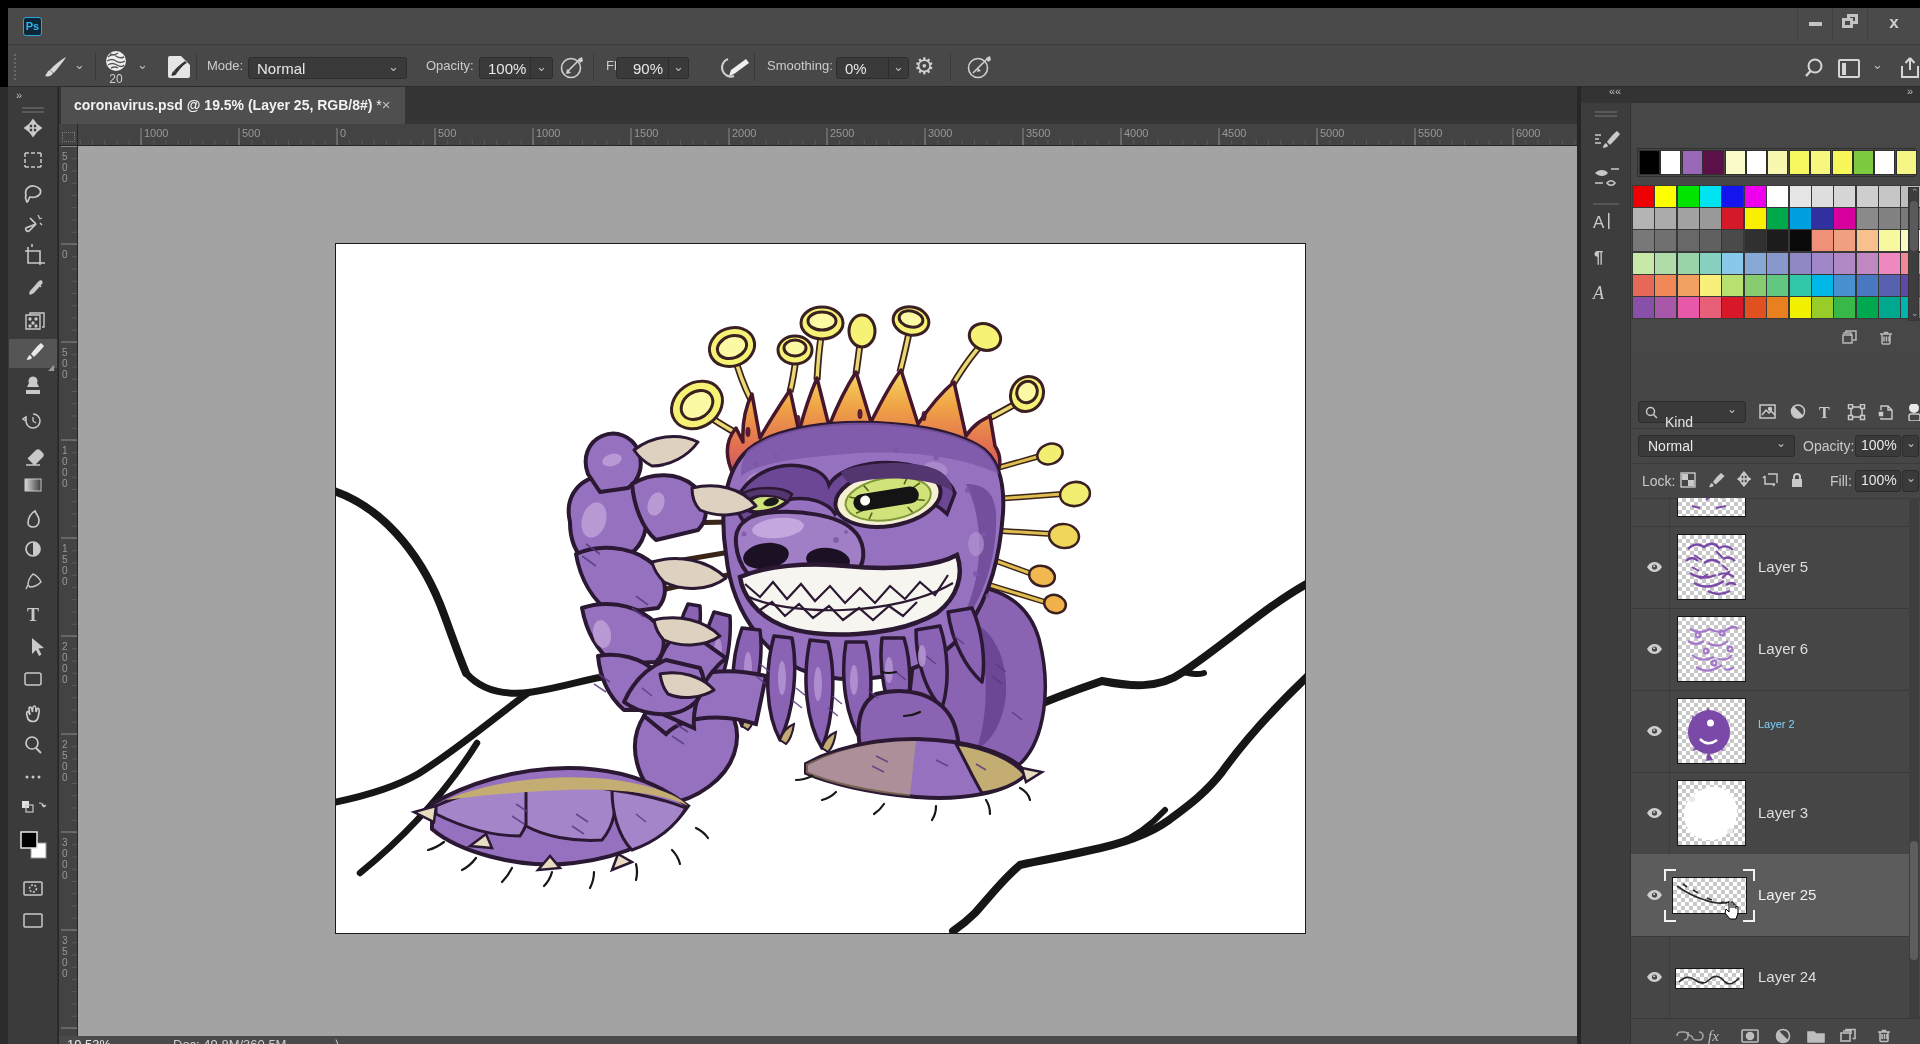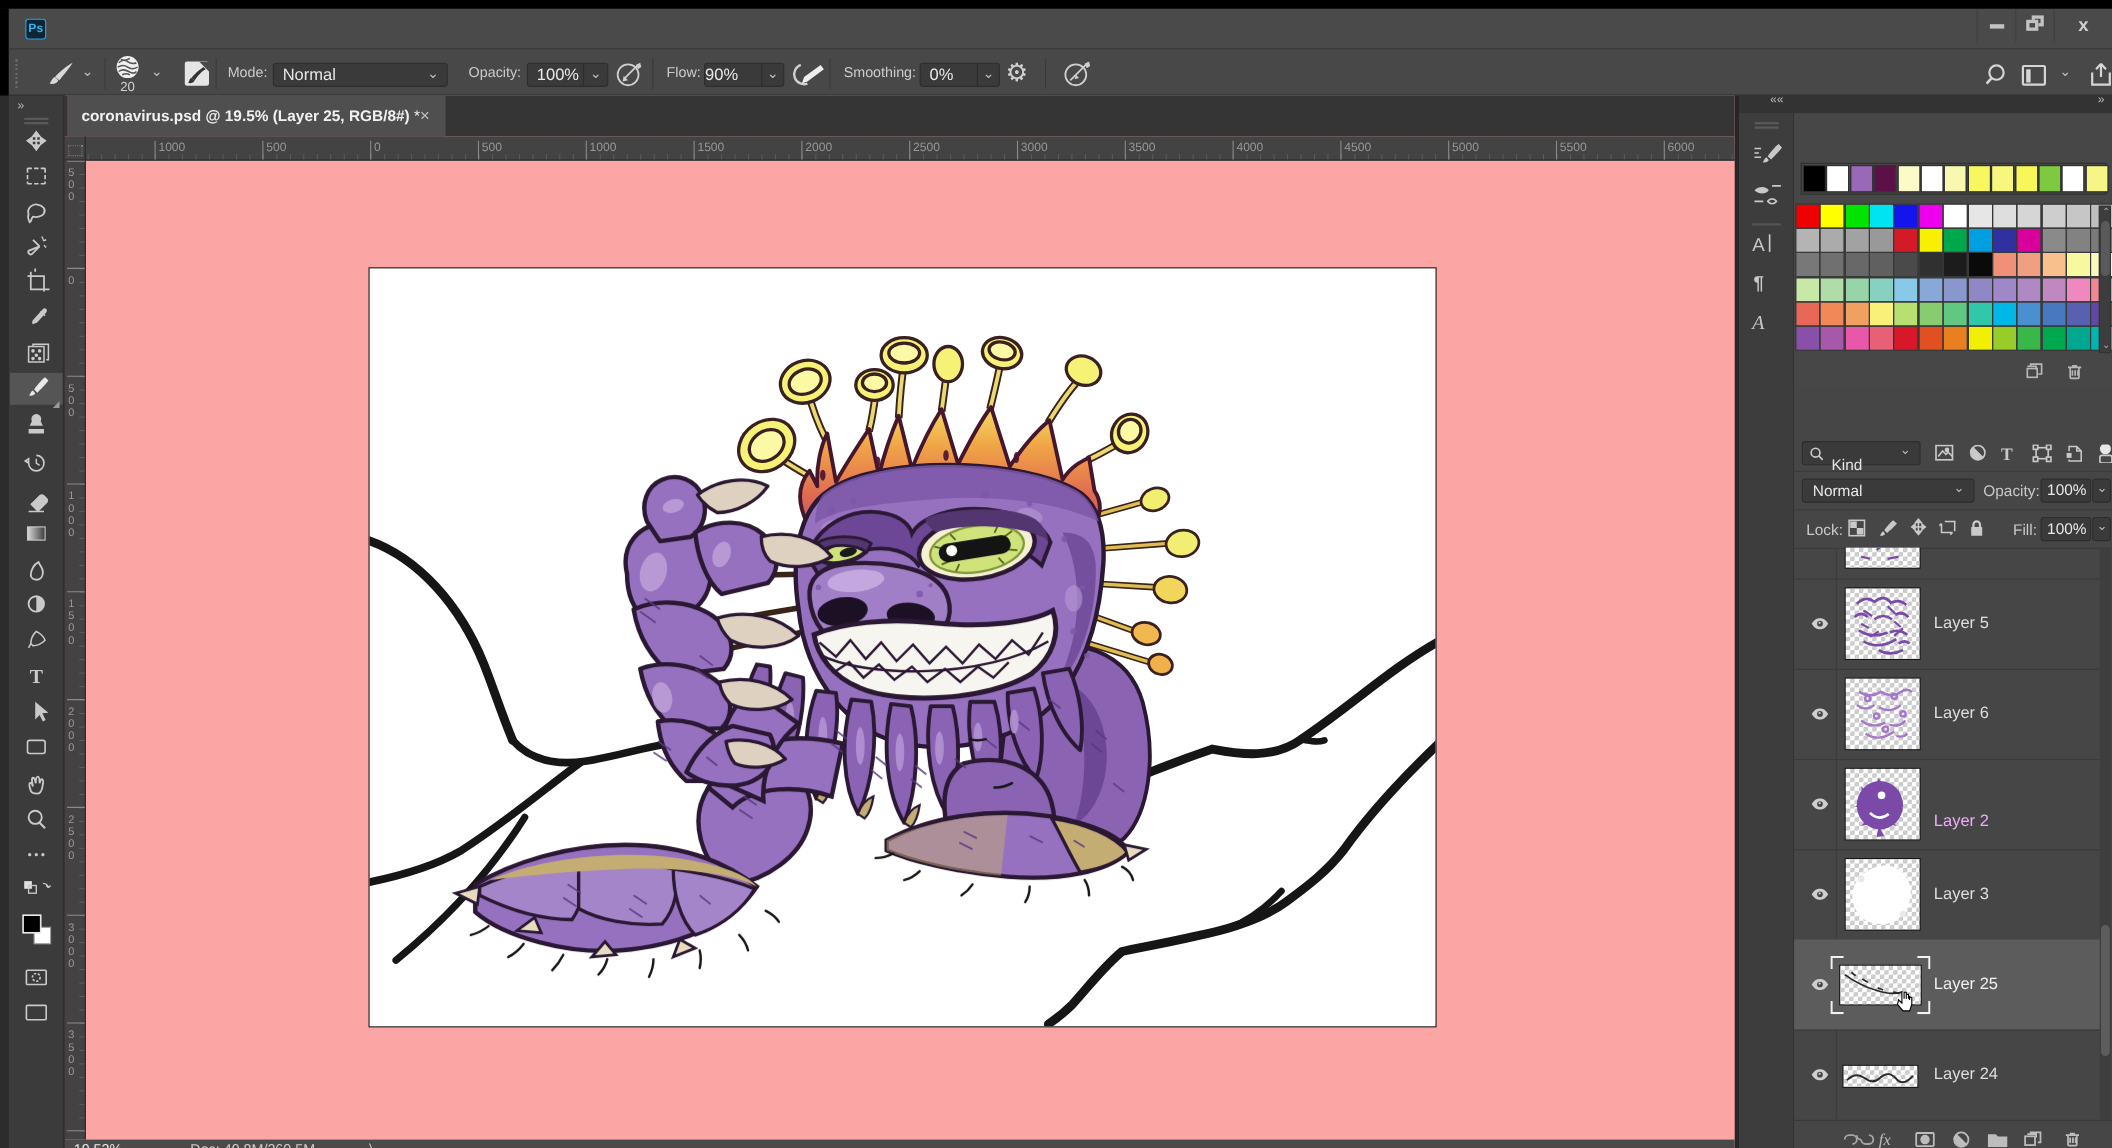--- a/index.html
+++ b/index.html
@@ -66,21 +66,21 @@
     <div class="box abs" style="left:471px;top:12px;width:74px;height:22px;padding:2px 8px;">100%<div class="abs" style="right:21px;top:0px;width:1px;height:21px;background:#2d2d2d;"></div><span class="chev abs" style="right:5px;top:1px;font-size:13px;">⌄</span></div>
 
     <svg class="abs" style="left:552px;top:11px;" width="26" height="24" viewBox="0 0 26 24">
       <circle cx="11" cy="12" r="9.5" fill="none" stroke="#cfcfcf" stroke-width="1.6"></circle>
       <path d="M8 15 L15 8 M15 8 L19 4" stroke="#cfcfcf" stroke-width="1.6"></path>
       <path d="M18 3 L22 1 L23 5 L20 7 Z" fill="#cfcfcf"></path>
       <path d="M7 13 l4 4 l-5 1 z" fill="#cfcfcf"></path>
     </svg>
     <div class="sep abs" style="left:585px;top:8px;height:28px;"></div>
     <span class="lbl abs" style="left:598px;top:13px;">Flow:</span>
-    <div class="box abs" style="left:632px;top:12px;width:73px;height:22px;padding:2px 0;">90%<div class="abs" style="right:19px;top:0px;width:1px;height:21px;background:#2d2d2d;"></div><span class="chev abs" style="right:4px;top:1px;font-size:13px;">⌄</span></div>
+    <div class="box abs" style="left:608px;top:12px;width:73px;height:22px;padding:2px 16px;">90%<div class="abs" style="right:19px;top:0px;width:1px;height:21px;background:#2d2d2d;"></div><span class="chev abs" style="right:4px;top:1px;font-size:13px;">⌄</span></div>
 
     <svg class="abs" style="left:712px;top:12px;" width="30" height="22" viewBox="0 0 30 22">
       <path d="M8 2 A 9 9 0 1 0 14 19" stroke="#cfcfcf" stroke-width="2.2" fill="none"></path>
       <path d="M26 2 L29 6 L14 17 L9 19 L11 13 Z" fill="#efefef"></path>
     </svg>
     <div class="sep abs" style="left:746px;top:8px;height:28px;"></div>
     <span class="lbl abs" style="left:759px;top:13px;">Smoothing:</span>
     <div class="box abs" style="left:828px;top:12px;width:73px;height:22px;padding:2px 8px;">0%<div class="abs" style="right:19px;top:0px;width:1px;height:21px;background:#2d2d2d;"></div><span class="chev abs" style="right:4px;top:1px;font-size:13px;">⌄</span></div>
 
     <div class="abs" style="left:906px;top:8px;color:#d0d0d0;font-size:23px;">⚙</div>
@@ -190,21 +190,21 @@
 
       <g stroke="#c9c9c9" fill="none" stroke-width="1.5">
         <rect x="16" y="795" width="18" height="13" rx="1"></rect>
         <circle cx="25" cy="801.5" r="3.5" stroke-dasharray="2 1.5"></circle>
         <rect x="16" y="827" width="18" height="13" rx="1"></rect>
       </g>
       <text x="40" y="283" font-size="8" fill="#9a9a9a">◢</text>
     </svg>
   </div>
 
-  <div class="abs" style="left:59px;top:87px;width:1518px;height:957px;background:#fca5a5;">
+  <div class="abs" style="left:59px;top:87px;width:1518px;height:957px;background:#a3a3a3;">
 
     <div class="abs" style="left:0;top:0;width:1518px;height:37px;background:#353535;">
       <div class="abs" style="left:2px;top:0px;width:344px;height:37px;background:#4f4f4f;color:#f1f1f1;font-size:14px;font-weight:bold;line-height:36px;padding-left:13px;white-space:nowrap;overflow:hidden;">coronavirus.psd @ 19.5% (Layer 25, RGB/8#) <span style="font-weight:normal">*</span><span style="color:#c2c2c2;font-weight:normal;font-size:15px;">×</span></div>
     </div>
 
     <div id="hruler" class="abs" style="left:19px;top:37px;width:1499px;height:22px;background:#434343;border-bottom:1px solid #262626;overflow:hidden;">
       <svg width="1499" height="22">
         <defs>
             <pattern id="mt" width="12.25" height="22" patternUnits="userSpaceOnUse" x="259">
           <line x1="0" y1="16" x2="0" y2="22" stroke="#6e6e6e" stroke-width="1"></line>
@@ -868,21 +868,21 @@
               <circle cx="8.2" cy="5.2" r="1" fill="#cfcfcf"></circle>
             </svg>
             <div style="position:absolute;left:47px;top:9px;width:67px;height:64px;background-image:linear-gradient(45deg,#c8c8c8 25%,transparent 25%,transparent 75%,#c8c8c8 75%),linear-gradient(45deg,#c8c8c8 25%,transparent 25%,transparent 75%,#c8c8c8 75%);background-position:0 0,4px 4px;background-size:8px 8px;background-color:#fff;box-shadow:0 0 0 1px #151515;overflow:hidden;"><svg width="67" height="64" viewBox="0 0 67 64">
                 <g fill="#7b49a8">
                   <ellipse cx="31" cy="33" rx="21" ry="22"></ellipse>
                   <path d="M30 8 l4 10 h-8 z M14 16 l8 8 -6 4 z M48 18 l-8 8 7 3 z M8 34 l10 -3 0 7 z M52 36 l-10 -3 0 7 z M14 52 l7 -8 5 5 z M46 52 l-7 -8 -5 5 z M28 62 l2 -10 5 9 z"></path>
                   <path d="M36 24 a3.5 3.5 0 1 1 -7 0 a3.5 3.5 0 1 1 7 0" fill="#fff"></path>
                   <path d="M22 40 q8 8 17 1" stroke="#fff" stroke-width="2.5" fill="none"></path>
                 </g>
               </svg></div>
-            <span style="position:absolute;left:127px;top:48px;color:#f0abfc;font-size:15px;">Layer 2</span>
+            <span style="position:absolute;left:127px;top:28px;color:#7dd3fc;font-size:11px;">Layer 2</span>
           </div>
           <div style="position:absolute;left:0;top:274px;width:278px;height:1px;background:#3a3a3a;"></div>
           <div style="position:absolute;left:0;top:274px;width:278px;height:82px;">
             <svg width="17" height="12" viewBox="0 0 17 12" style="position:absolute;left:15px;top:35px;">
               <path d="M1 6 C3.5 2 6 1 8.5 1 C11 1 13.5 2 16 6 C13.5 10 11 11 8.5 11 C6 11 3.5 10 1 6 Z" fill="#cfcfcf"></path>
               <circle cx="8.5" cy="6" r="2.6" fill="#464646"></circle>
               <circle cx="8.2" cy="5.2" r="1" fill="#cfcfcf"></circle>
             </svg>
             <div style="position:absolute;left:47px;top:9px;width:67px;height:64px;background-image:linear-gradient(45deg,#c8c8c8 25%,transparent 25%,transparent 75%,#c8c8c8 75%),linear-gradient(45deg,#c8c8c8 25%,transparent 25%,transparent 75%,#c8c8c8 75%);background-position:0 0,4px 4px;background-size:8px 8px;background-color:#fff;box-shadow:0 0 0 1px #151515;overflow:hidden;"><svg width="67" height="64" viewBox="0 0 67 64">
                 <path d="M33 6 C45 4 58 14 59 28 C60 44 50 58 34 59 C18 60 7 50 6 35 C5 20 18 8 33 6 Z" fill="#ffffff"></path>

